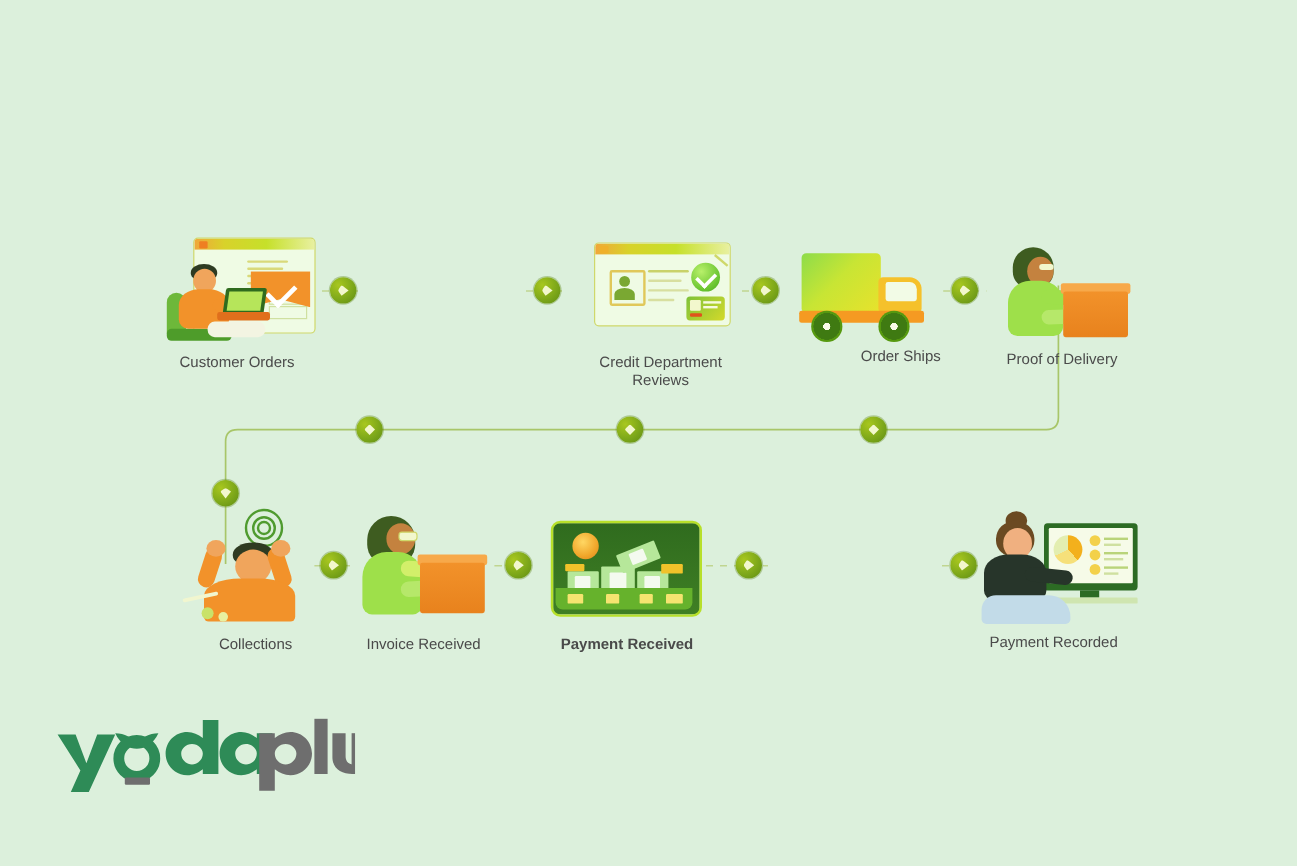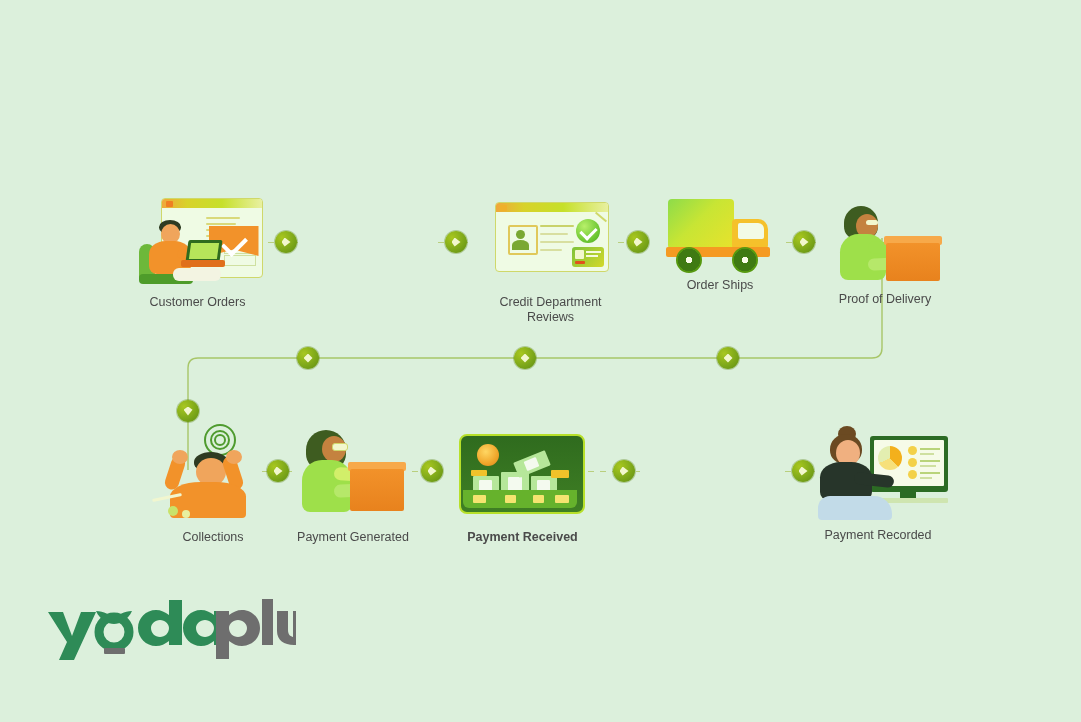--- a/index.html
+++ b/index.html
@@ -232,21 +232,21 @@
         <div class="rect" style="left:79px;top:58px;width:10px;height:3px;background:#e0521c;border-radius:1px;"></div>
       </div>
     </div>
     <div class="caption">Credit Department
 Reviews</div>
   </div>
 
   <div class="dash" style="left:618px;top:242px;width:36px;"></div>
   <div class="badge right" style="left:627px;top:231px;"></div>
 
-  <div class="step" style="left:656px;top:185px;width:128px;">
+  <div class="step" style="left:656px;top:197px;width:128px;text-align:right;">
     <div class="art" style="width:128px;height:95px;">
       <div class="truck-body" style="left:12px;top:14px;width:66px;height:50px;"></div>
       <div class="truck-cab" style="left:76px;top:34px;width:36px;height:30px;"></div>
       <div class="truck-win" style="left:82px;top:38px;width:26px;height:16px;"></div>
       <div class="truck-chassis" style="left:10px;top:62px;width:104px;height:10px;"></div>
       <div class="wheel" style="left:20px;top:62px;width:26px;height:26px;"></div>
       <div class="wheel" style="left:76px;top:62px;width:26px;height:26px;"></div>
     </div>
     <div class="caption" style="margin-top:-2px;">Order Ships</div>
   </div>
@@ -299,21 +299,21 @@
     <div class="art" style="width:126px;height:100px;">
       <div class="hair" style="left:16px;top:8px;width:40px;height:40px;background:#3e5c20;border-radius:50% 50% 40% 40%;"></div>
       <div class="head" style="left:32px;top:14px;width:24px;height:26px;background:#c4823f;"></div>
       <div class="rect" style="left:42px;top:21px;width:14px;height:6px;background:#f2f7cd;border-radius:3px;border:1px solid #cfd86a;"></div>
       <div class="body" style="left:12px;top:38px;width:50px;height:52px;background:#9ee04a;"></div>
       <div class="arm" style="left:44px;top:46px;width:36px;height:13px;background:#d2ef6a;transform:rotate(4deg);"></div>
       <div class="arm" style="left:44px;top:62px;width:36px;height:13px;background:#b6e86a;transform:rotate(-3deg);"></div>
       <div class="box-lid" style="left:58px;top:40px;width:58px;height:9px;"></div>
       <div class="box-front" style="left:60px;top:47px;width:54px;height:42px;"></div>
     </div>
-    <div class="caption" style="margin-top:8px;">Payment Generated</div>
+    <div class="caption" style="margin-top:8px;">Invoice Received</div>
   </div>
 
   <div class="dash" style="left:412px;top:471px;width:36px;"></div>
   <div class="badge right" style="left:421px;top:460px;"></div>
 
   <div class="step" style="left:455px;top:422px;width:135px;">
     <div class="art" style="width:135px;height:100px;">
       <div class="case" style="left:4px;top:12px;width:122px;height:76px;"></div>
       <div class="coin" style="left:22px;top:22px;width:22px;height:22px;"></div>
       <div class="cash" style="left:18px;top:54px;width:26px;height:22px;"></div>

